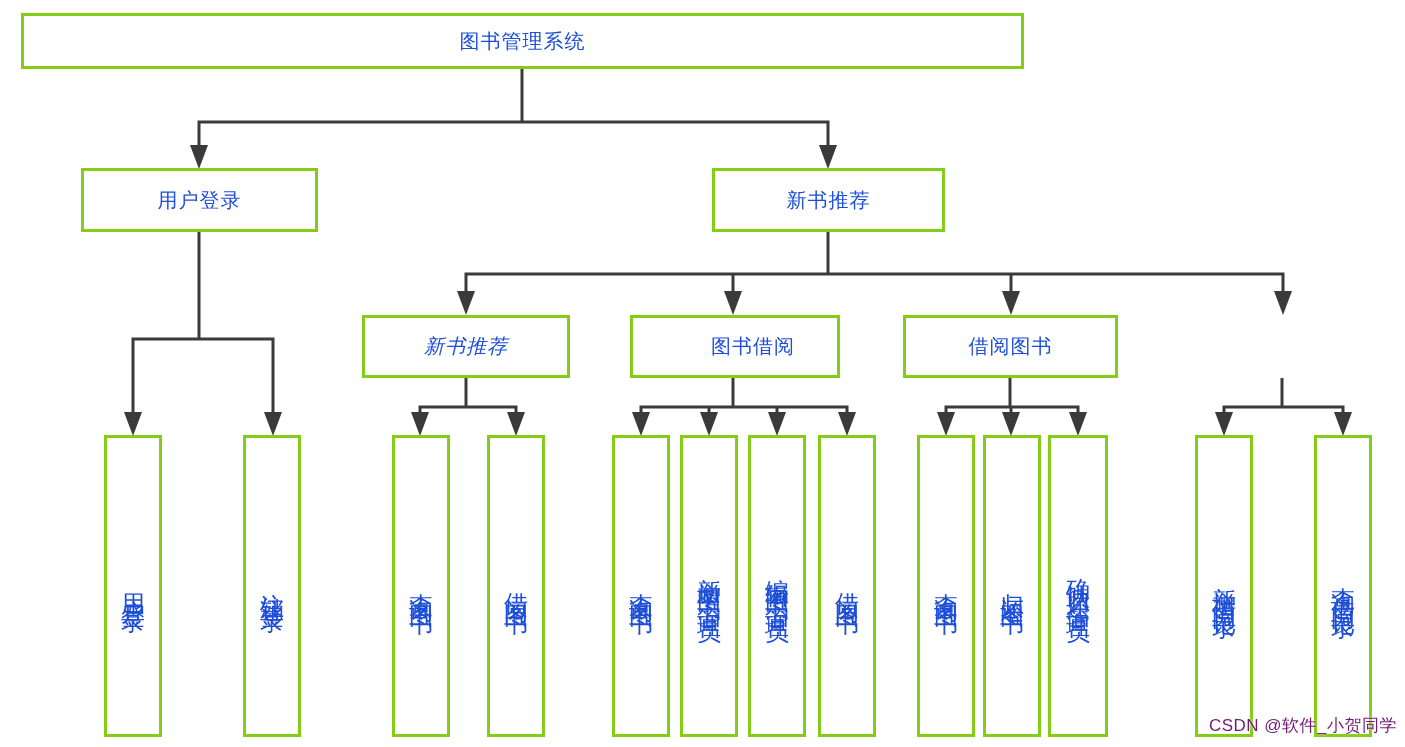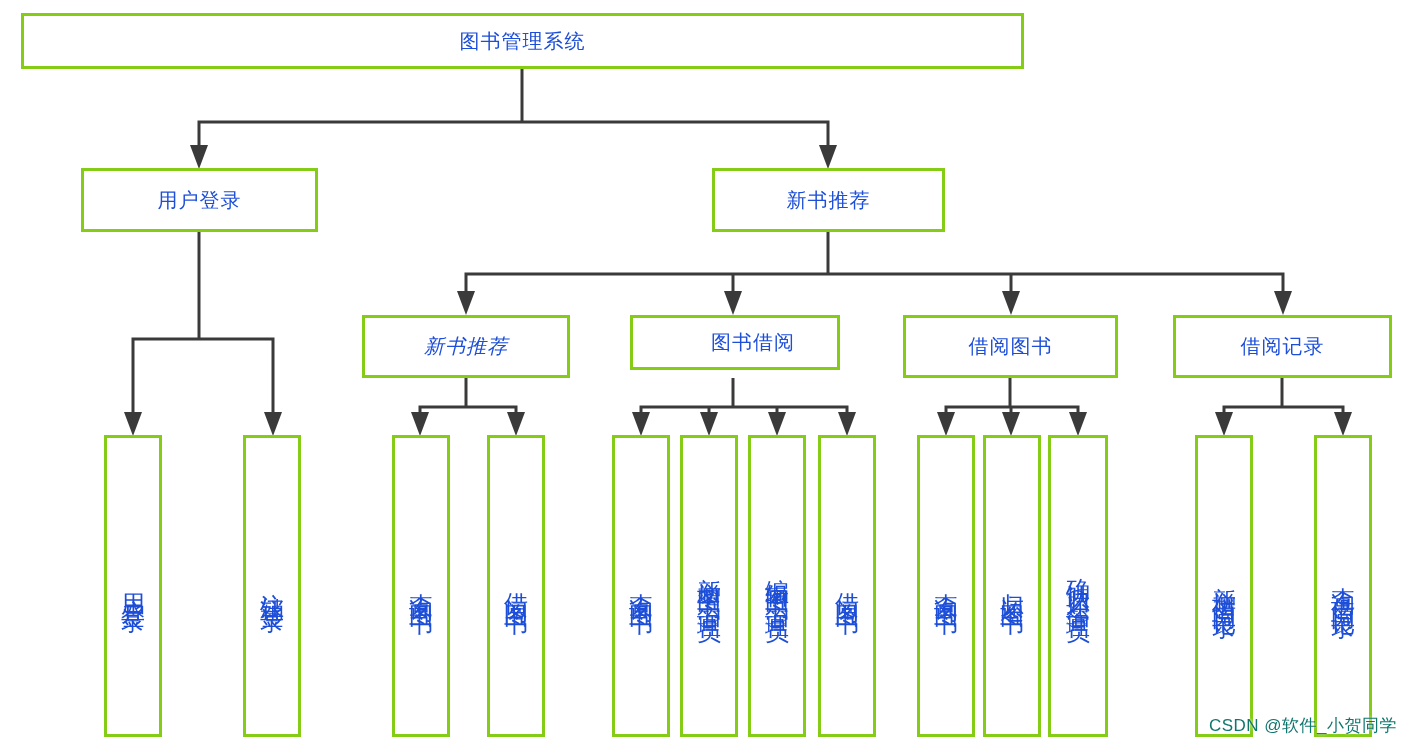--- a/index.html
+++ b/index.html
@@ -46,21 +46,21 @@
     font-size: 24px;
     letter-spacing: 6px;
     line-height: 1;
   }
   #watermark {
     position: absolute;
     right: 8px;
     bottom: 10px;
     font-size: 17px;
     letter-spacing: 0.5px;
-    color: #0f766e;
+    color: #701a75;
     text-shadow: 0 0 3px #ffffff;
     white-space: nowrap;
     z-index: 5;
   }
   .stroke {
     stroke: #3a3a3a;
     stroke-width: 3;
     fill: none;
   }
   .head {
@@ -134,23 +134,22 @@
       <polygon class="head" points="1334,412 1352,412 1343,436"></polygon>
     </g>
   </svg>
 
   <div class="node hbox" style="left:21px; top:13px; width:1003px; height:56px;">图书管理系统</div>
 
   <div class="node hbox" style="left:81px; top:168px; width:237px; height:64px;">用户登录</div>
   <div class="node hbox" style="left:712px; top:168px; width:233px; height:64px;">新书推荐</div>
 
   <div class="node hbox" style="left:362px; top:315px; width:208px; height:63px;font-style:italic;">新书推荐</div>
-  <div class="node hbox" style="left:630px; top:315px; width:210px; height:55px;padding-left:36px;">图书借阅</div>
+  <div class="node hbox" style="left:630px; top:315px; width:210px; height:63px;padding-left:36px;">图书借阅</div>
   <div class="node hbox" style="left:903px; top:315px; width:215px; height:63px;">借阅图书</div>
-  <div class="node hbox" style="left:1173px; top:315px; width:219px; height:63px;">借阅记录</div>
 
   <div class="node vbox" style="left:104px;">用户登录</div>
   <div class="node vbox" style="left:243px;">注销登录</div>
   <div class="node vbox" style="left:392px;">查询图书</div>
   <div class="node vbox" style="left:487px;">借阅图书</div>
   <div class="node vbox" style="left:612px;">查询图书</div>
   <div class="node vbox" style="left:680px;">新增图书（管理员）</div>
   <div class="node vbox" style="left:748px;">编辑图书（管理员）</div>
   <div class="node vbox" style="left:818px;">借阅图书</div>
   <div class="node vbox" style="left:917px;">查询图书</div>

